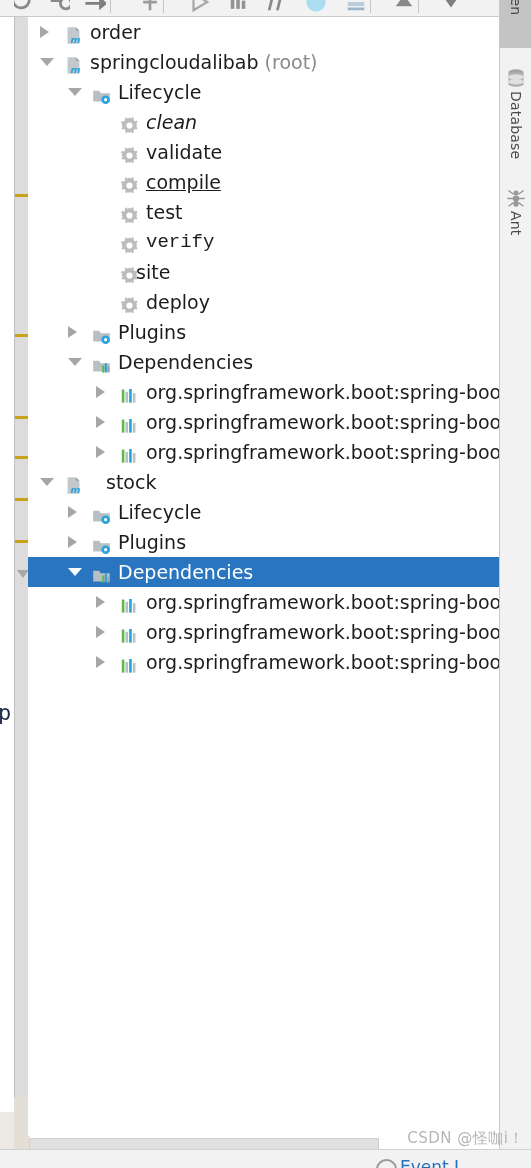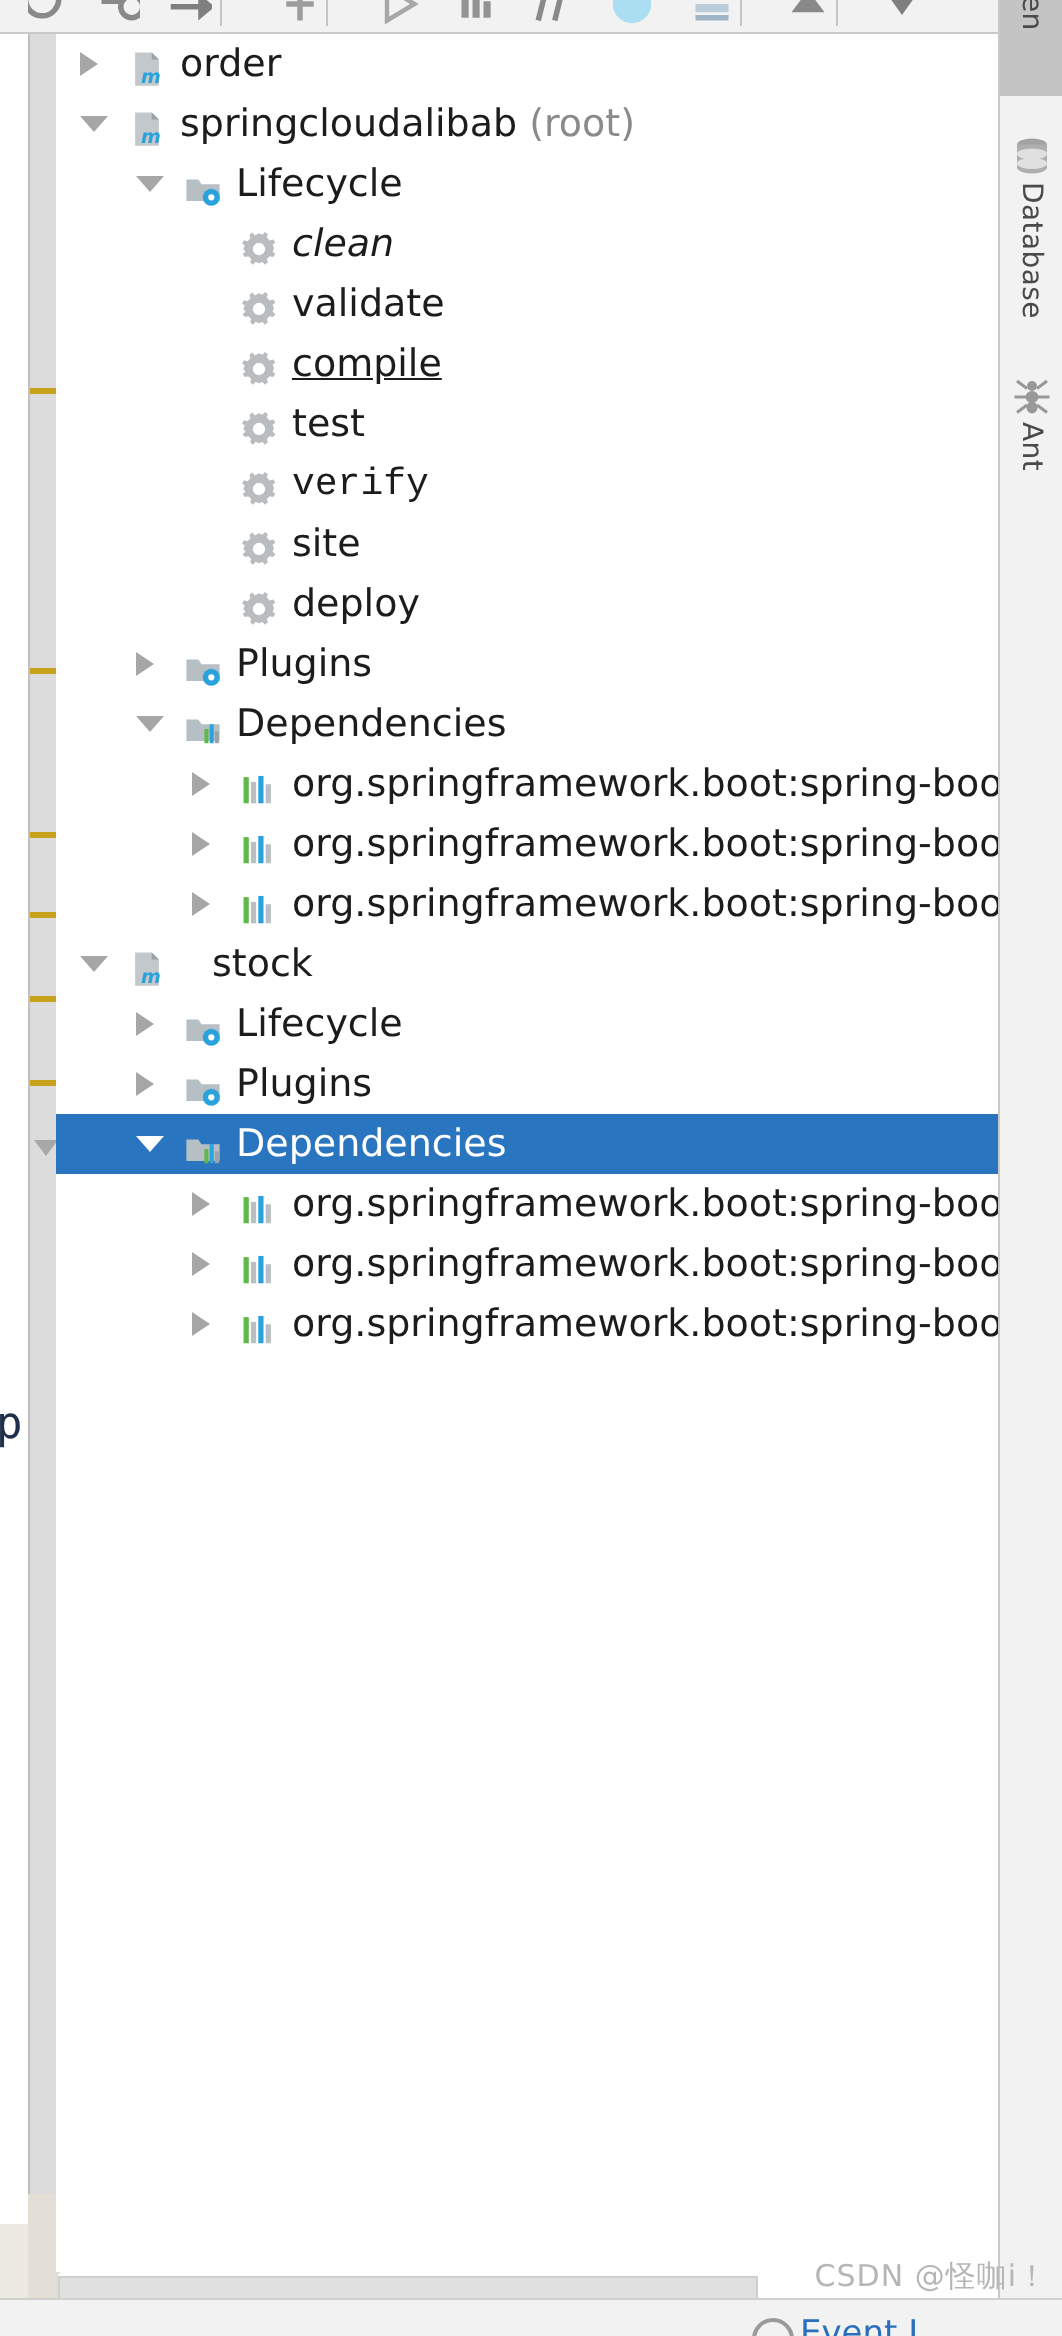--- a/index.html
+++ b/index.html
@@ -242,21 +242,21 @@
               <path fill="#b9bdbf" d="M8 1.4l1.5.6.9-1.2 1.3.9-.4 1.5 1.2 1.2 1.5-.4.9 1.3-1.2.9.6 1.5-.6 1.5 1.2.9-.9 1.3-1.5-.4-1.2 1.2.4 1.5-1.3.9-.9-1.2-1.5.6-1.5-.6-.9 1.2-1.3-.9.4-1.5-1.2-1.2-1.5.4-.9-1.3 1.2-.9L1.4 8l.6-1.5-1.2-.9.9-1.3 1.5.4 1.2-1.2-.4-1.5 1.3-.9.9 1.2z"></path>
               <circle cx="8" cy="8" r="2.6" fill="#ffffff"></circle>
             </svg></div>
           <div class="lbl" style="left: 118px; font-family: Liberation Mono, monospace;">verify</div>
         </div>
         <div class="row">
           <div class="ic" style="left: 92px;"><svg viewBox="0 0 16 16" width="100%" height="100%">
               <path fill="#b9bdbf" d="M8 1.4l1.5.6.9-1.2 1.3.9-.4 1.5 1.2 1.2 1.5-.4.9 1.3-1.2.9.6 1.5-.6 1.5 1.2.9-.9 1.3-1.5-.4-1.2 1.2.4 1.5-1.3.9-.9-1.2-1.5.6-1.5-.6-.9 1.2-1.3-.9.4-1.5-1.2-1.2-1.5.4-.9-1.3 1.2-.9L1.4 8l.6-1.5-1.2-.9.9-1.3 1.5.4 1.2-1.2-.4-1.5 1.3-.9.9 1.2z"></path>
               <circle cx="8" cy="8" r="2.6" fill="#ffffff"></circle>
             </svg></div>
-          <div class="lbl" style="left: 118px;">site</div>
+          <div class="lbl" style="left: 108px;">site</div>
         </div>
         <div class="row">
           <div class="ic" style="left: 92px;"><svg viewBox="0 0 16 16" width="100%" height="100%">
               <path fill="#b9bdbf" d="M8 1.4l1.5.6.9-1.2 1.3.9-.4 1.5 1.2 1.2 1.5-.4.9 1.3-1.2.9.6 1.5-.6 1.5 1.2.9-.9 1.3-1.5-.4-1.2 1.2.4 1.5-1.3.9-.9-1.2-1.5.6-1.5-.6-.9 1.2-1.3-.9.4-1.5-1.2-1.2-1.5.4-.9-1.3 1.2-.9L1.4 8l.6-1.5-1.2-.9.9-1.3 1.5.4 1.2-1.2-.4-1.5 1.3-.9.9 1.2z"></path>
               <circle cx="8" cy="8" r="2.6" fill="#ffffff"></circle>
             </svg></div>
           <div class="lbl" style="left: 118px;">deploy</div>
         </div>
         <div class="row">
           <div class="arrow collapsed" style="left: 40px;"></div>

